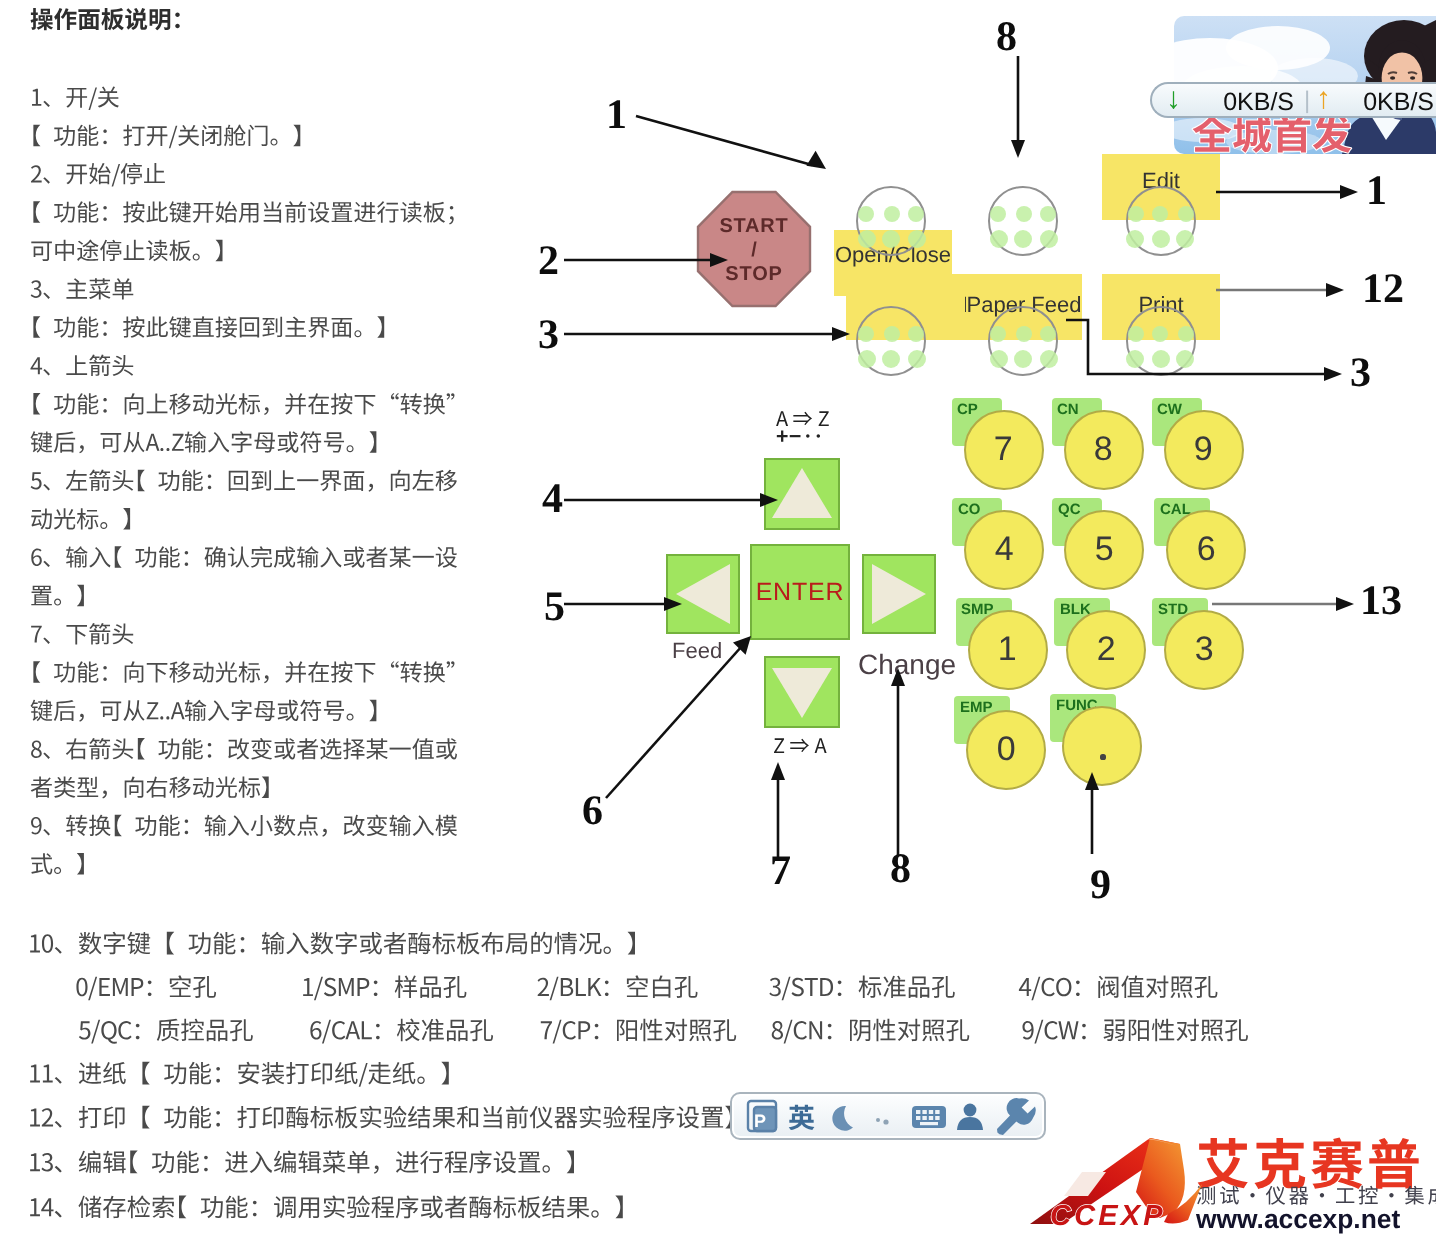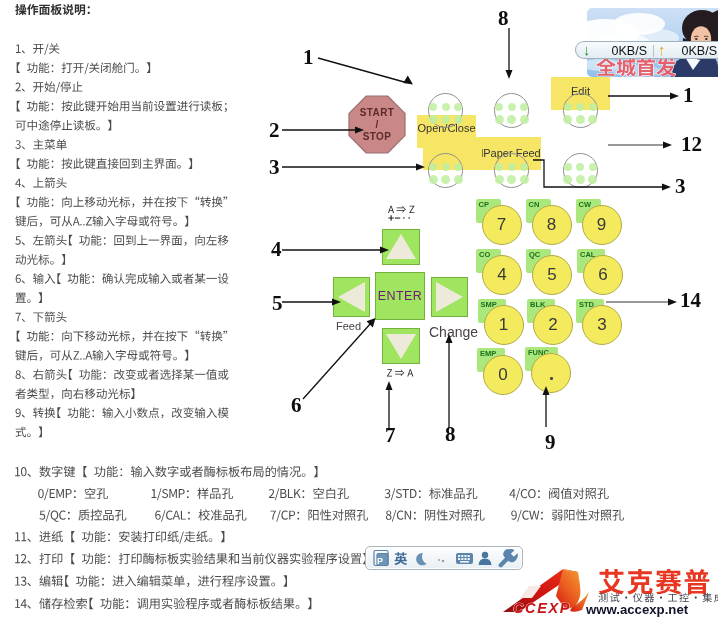--- a/index.html
+++ b/index.html
@@ -27,20 +27,23 @@
       <div style="margin-top:6.5px">Open/Close</div>
     </div>
 <div class="yrect" style="left:551px;top:77px;">
       <div style="margin-top:8px">Edit</div>
     </div>
 <div class="yrect" style="left:423px;top:137px;padding-left:41px;">
       <div style="margin-top:10px">Main</div>
     </div>
 <div class="yrect" style="left:483px;top:137px;width:58px;">
       <div style="margin-top:10px">Paper Feed</div>
+    </div>
+<div class="yrect" style="left:551px;top:137px;">
+      <div style="margin-top:10px">Print</div>
     </div>
 
 <div class="kcirc" style="left:428.3px;top:93.3px;">
       <div class="dot" style="left:0px;top:9px;width:8px;height:8px;"></div>
       <div class="dot" style="left:12.5px;top:9px;width:8px;height:8px;"></div>
       <div class="dot" style="left:25px;top:9px;width:8px;height:8px;"></div>
       <div class="dot" style="left:-0.6px;top:20.9px;width:9.2px;height:9.2px;"></div>
       <div class="dot" style="left:11.9px;top:20.9px;width:9.2px;height:9.2px;"></div>
       <div class="dot" style="left:24.4px;top:20.9px;width:9.2px;height:9.2px;"></div>
     </div>
@@ -101,21 +104,21 @@
         <polygon points="4,19 31,4 31,34" fill="#eeead9"></polygon>
       </svg></div>
 <div class="abtn" style="left:431px;top:277px;width:35px;height:38px;">
   <svg width="35" height="38">
         <polygon points="31,19 4,4 4,34" fill="#eeead9"></polygon>
       </svg></div>
 <div class="abtn" style="left:382px;top:328px;width:36px;height:34px;">
   <svg width="36" height="34">
         <polygon points="18,30 3,5 33,5" fill="#eeead9"></polygon>
       </svg></div>
-<div class="abtn" style="left:375px;top:272px;width:48px;height:46px;color:#701a75;
+<div class="abtn" style="left:375px;top:272px;width:48px;height:46px;color:#b91c1c;
   font-size:12.5px;text-align:center;line-height:46px;letter-spacing:0.4px;">ENTER</div>
 <div class="abs" style="left:336px;top:320px;font-size:11px;color:#4b4046;z-index:2;">Feed</div>
 <div class="abs" style="left:429px;top:324px;font-size:14px;color:#4b4046;z-index:2;">Change</div>
 
 <div class="glab" style="left:475.5px;top:198.5px;width:25px;">CP</div>
     <div class="glab" style="left:525.5px;top:198.5px;width:25px;">CN</div>
     <div class="glab" style="left:575.5px;top:198.5px;width:25px;">CW</div>
     <div class="glab" style="left:476px;top:248.5px;width:25px;">CO</div>
     <div class="glab" style="left:526px;top:248.5px;width:25px;">QC</div>
     <div class="glab" style="left:577px;top:248.5px;width:28px;">CAL</div>
@@ -176,21 +179,21 @@
 </svg>
 
 <div class="cnum" style="left:498px;top:8.2px;">8</div>
 <div class="cnum" style="left:303px;top:47.2px;">1</div>
 <div class="cnum" style="left:683px;top:85.2px;">1</div>
 <div class="cnum" style="left:269px;top:120.2px;">2</div>
 <div class="cnum" style="left:681px;top:133.7px;">12</div>
 <div class="cnum" style="left:269px;top:156.7px;">3</div>
 <div class="cnum" style="left:675px;top:176.2px;">3</div>
 <div class="cnum" style="left:271px;top:238.7px;">4</div>
-<div class="cnum" style="left:680px;top:290.2px;">14</div>
+<div class="cnum" style="left:680px;top:290.2px;">13</div>
 <div class="cnum" style="left:272px;top:292.7px;">5</div>
 <div class="cnum" style="left:291px;top:394.7px;">6</div>
 <div class="cnum" style="left:385px;top:425.2px;">7</div>
 <div class="cnum" style="left:445px;top:423.7px;">8</div>
 <div class="cnum" style="left:545px;top:432.2px;">9</div>
 
 <div class="abs" style="left:587px;top:8px;width:131px;height:69px;z-index:5;border-radius:5px 0 0 5px;overflow:hidden;">
 <svg width="131" height="69" viewBox="0 0 131 69">
 <defs>
 <linearGradient id="sky" x1="0" y1="0" x2="0" y2="1">
@@ -274,21 +277,21 @@
 <rect x="94" y="14" width="9" height="1.6"></rect>
 </g>
 <g fill="#4a759f">
 <circle cx="119" cy="8" r="3.2"></circle>
 <path d="M112.5,18 Q113,11.5 119,11.5 Q125,11.5 125.5,18 Z"></path>
 </g>
 <path d="M132.5,17.5 L139,10.8 A5,5 0 0 1 143.5,2.2 Q146.5,1.7 148.5,3.2 L144.8,6.8 L147.8,9.8 L151.5,6.2 Q152.6,9.3 150.5,12 A5,5 0 0 1 142.2,13.8 L135.5,20.5 Q133.4,20.3 132.7,19.2 Z" fill="#5b85ad"></path>
 </svg>
 </div>
 
-<div class="abs" style="left:483px;top:566px;width:223px;height:52px;z-index:8;">
+<div class="abs" style="left:495px;top:566px;width:223px;height:52px;z-index:8;">
 <svg width="223" height="52" viewBox="0 0 223 52">
 <defs>
 <linearGradient id="agL" x1="1" y1="0" x2="0" y2="1">
 <stop offset="0" stop-color="#ef3518"></stop>
             <stop offset="0.55" stop-color="#cd1212"></stop>
             <stop offset="1" stop-color="#8f0f0f"></stop>
 </linearGradient>
 <linearGradient id="agR" x1="0" y1="1" x2="0.8" y2="0">
 <stop offset="0" stop-color="#d31414"></stop>
             <stop offset="0.5" stop-color="#ea5a1e"></stop>

